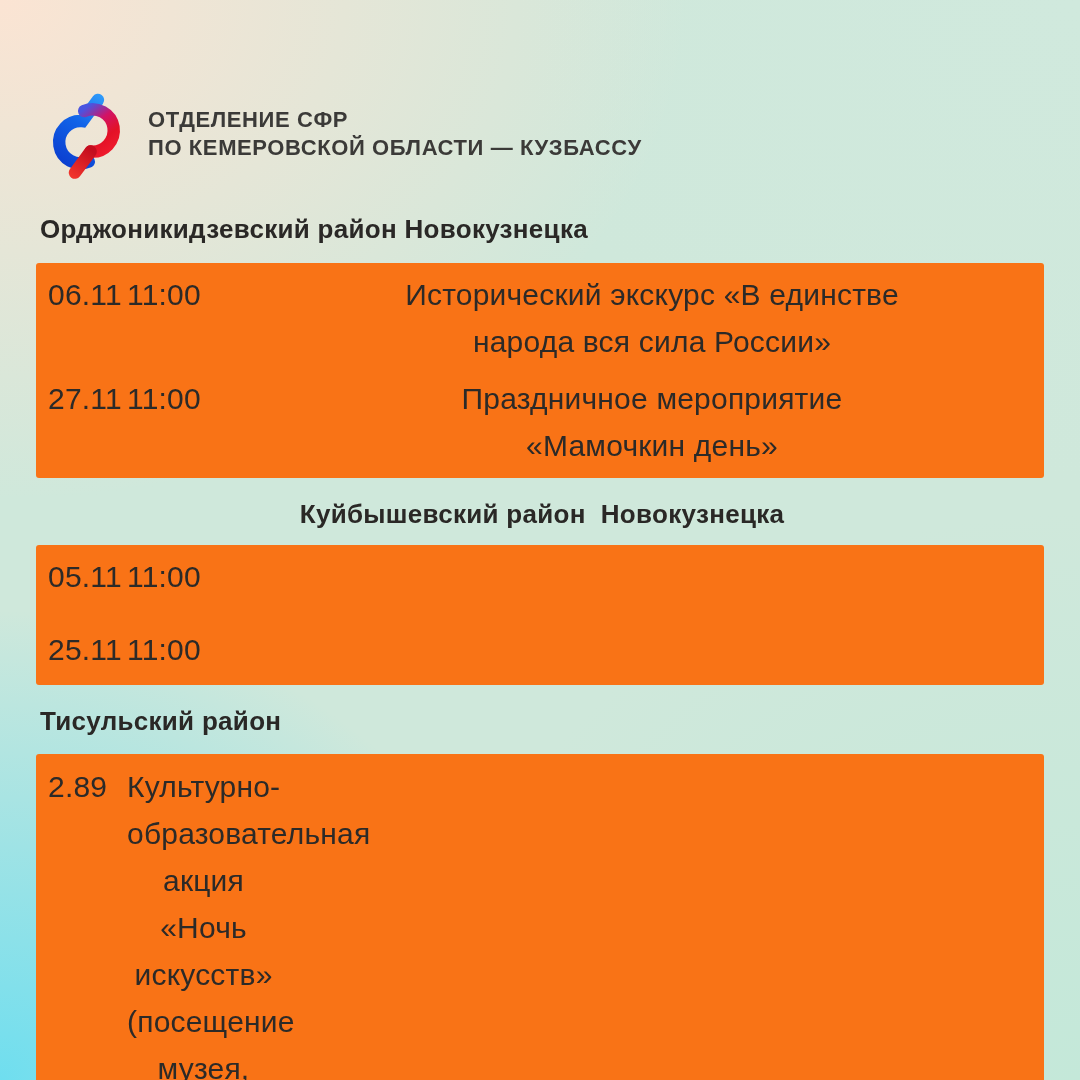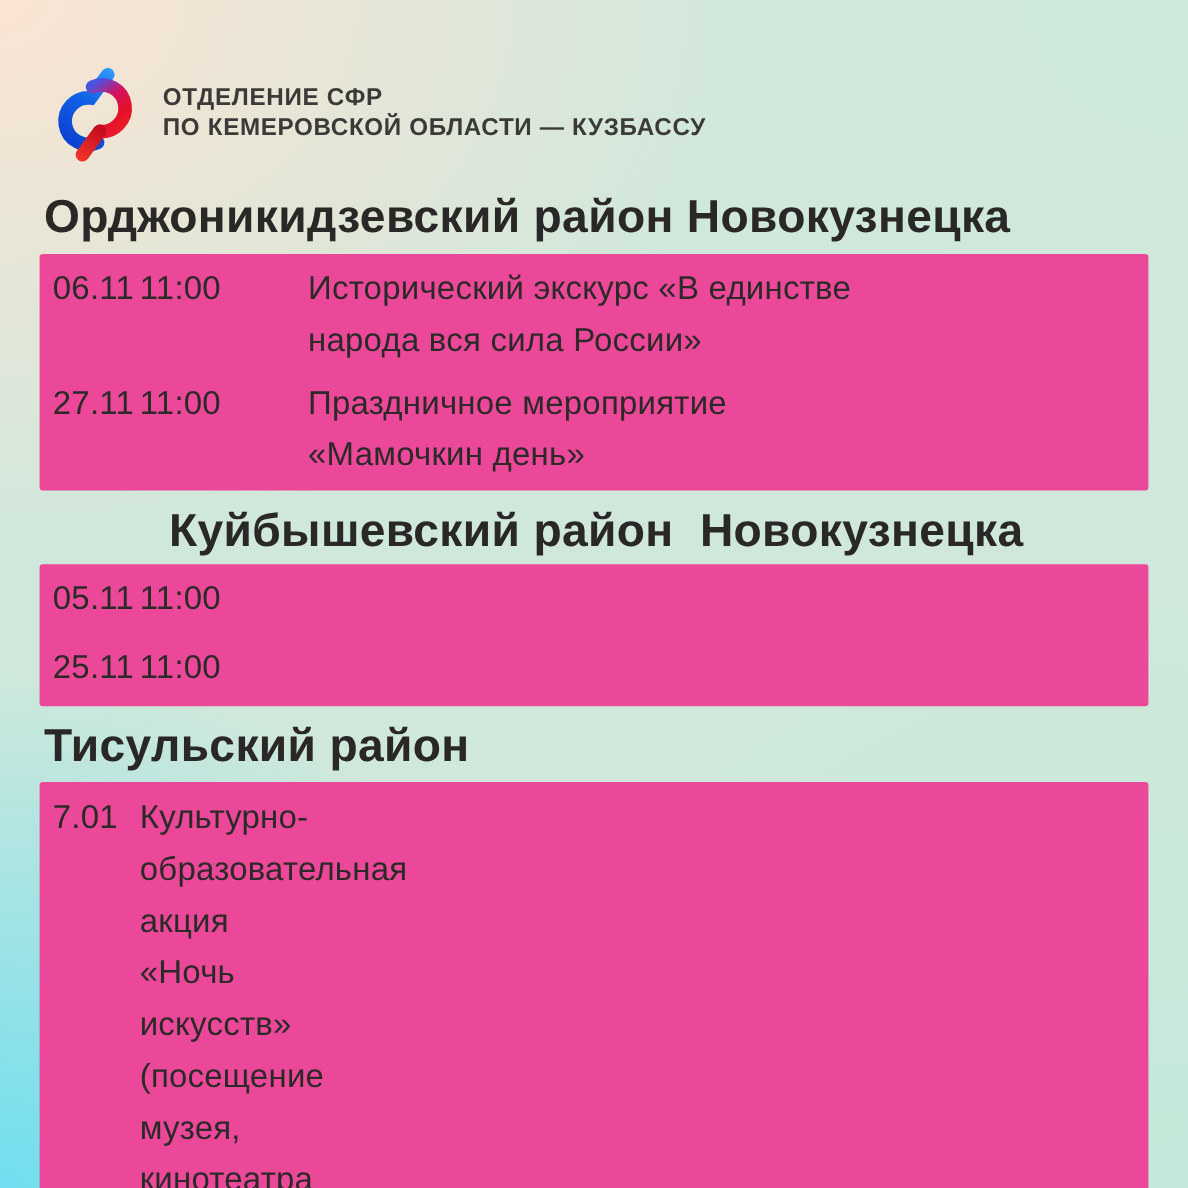--- a/index.html
+++ b/index.html
@@ -17,70 +17,71 @@
       radial-gradient(80% 70% at 100% 100%,#c4e8d9 0%, rgba(196,232,217,0) 75%);
   }
   .page { position: relative; width: 1080px; height: 1080px; }
 
   
   .brand {
     display: flex;
     align-items: center;
     gap: 16px;
     padding: 56px 0 0 40px;
+    margin-top: 32px;
   }
   .brand-logo { width: 92px; height: 92px; flex: 0 0 auto; }
   .brand-text {
     font-size: 22px;
     line-height: 28px;
     font-weight: 600;
     letter-spacing: 0.6px;
     color: #3b3a38;
     text-transform: uppercase;
   }
 
   
   .content { padding: 0 36px; }
   .section-title {
     margin: 0;
     padding: 0 0 0 4px;
-    font-size: 42px;
+    font-size: 26px;
     line-height: 40px;
     font-weight: 700;
     letter-spacing: 0.3px;
     color: #2a2826;
     white-space: pre-wrap;
   }
   .title-1 { margin-top: 29px; margin-bottom: 14px; }
   .title-2 { margin-top: 16px; margin-bottom: 11px; text-align: center; }
   .title-3 { margin-top: 16px; margin-bottom: 13px; }
 
   .card {
-    background: #ec4899;
+    background: #f97316;
     border-radius: 3px;
     padding: 8px 20px 10px 12px;
     display: flex;
     flex-direction: column;
   }
   .card-1 { row-gap: 10px; padding-bottom: 9px; }
-  .card-2 { row-gap: 15px; padding-bottom: 12px; }
+  .card-2 { row-gap: 26px; padding-bottom: 12px; }
   .card-3 { row-gap: 14px; padding-bottom: 26px; padding-top: 9px; }
 
   .event-row {
     display: grid;
     grid-template-columns: 79px 153px 1fr;
     align-items: start;
   }
   .event-date, .event-time, .event-desc {
     font-size: 30px;
     line-height: 47px;
     letter-spacing: 0.2px;
     color: #2c2a28;
   }
-  .event-desc { white-space: pre-line; }
+  .event-desc { white-space: pre-line; text-align: center; }
 </style>
 </head>
 <body>
 
 <div class="page">
 
   <div class="brand">
     <svg class="brand-logo" viewBox="0 0 100 100" xmlns="http://www.w3.org/2000/svg" aria-hidden="true">
       <defs>
         <linearGradient id="lgBlue" gradientUnits="userSpaceOnUse" x1="68" y1="8" x2="22" y2="80">
@@ -135,21 +136,21 @@
       </div>
       <div class="event-row">
         <span class="event-date">25.11</span>
         <span class="event-time">11:00</span>
       </div>
     </div>
 
     <h2 class="section-title title-3">Тисульский район</h2>
     <div class="card card-3">
       <div class="event-row">
-        <span class="event-date">7.01</span>
+        <span class="event-date">2.89</span>
         <span class="event-desc">Культурно-образовательная акция
 «Ночь искусств» (посещение музея,
 кинотеатра и выставки в библиотеке)</span>
       </div>
     </div>
 
   </div>
 </div>
 
 </body></html>

